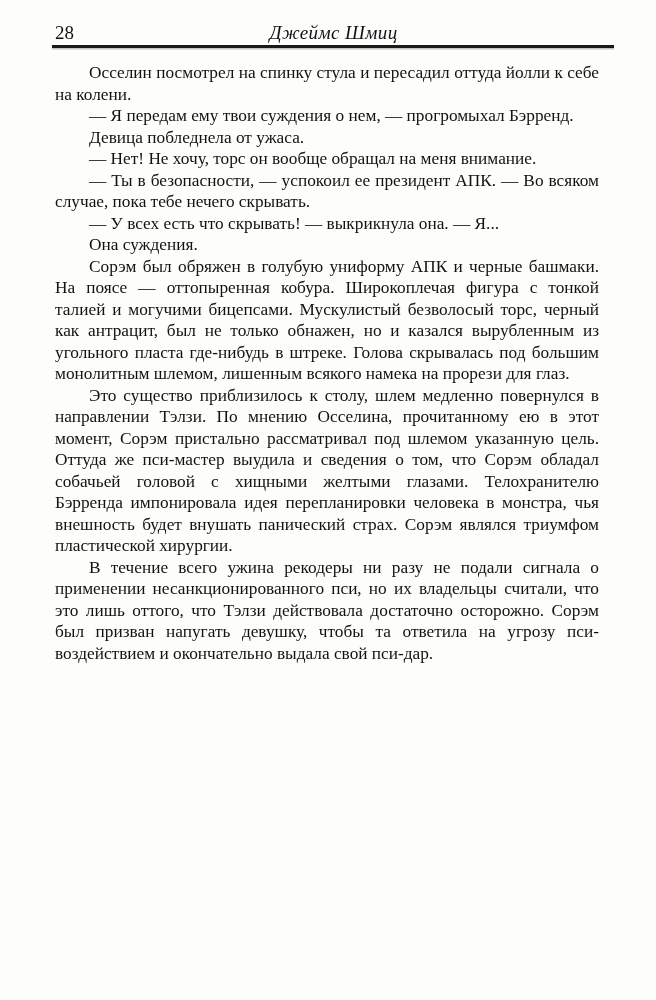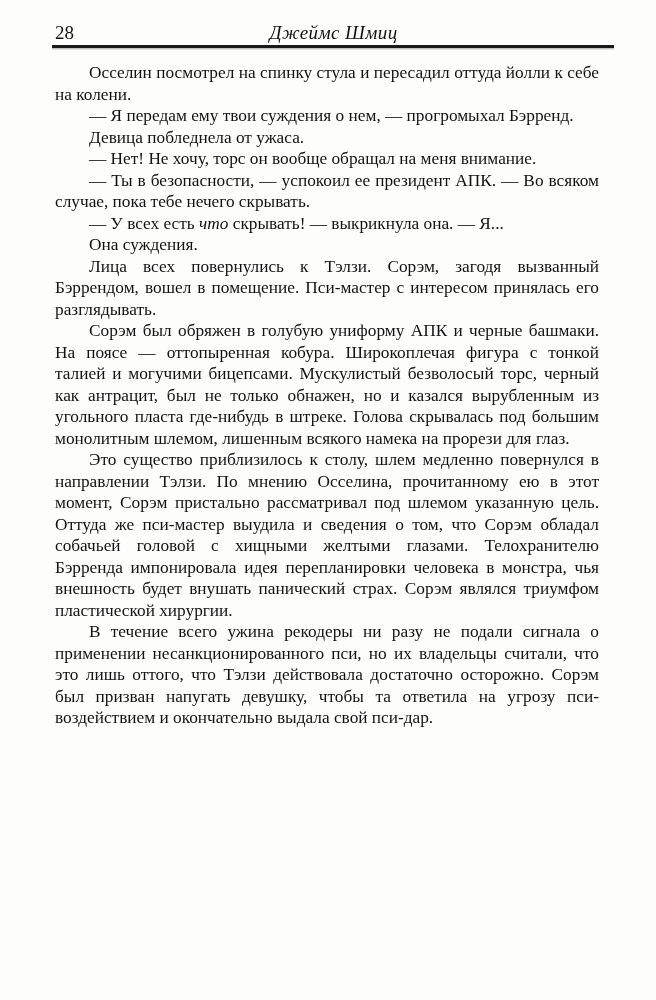--- a/index.html
+++ b/index.html
@@ -62,21 +62,20 @@
     text-align: justify;
     hyphens: auto;
     -webkit-hyphens: auto;
   }
   .para {
     margin: 0;
     padding: 0;
     text-indent: 34px;
   }
   .para .em {
-    font-style: italic;
   }
 </style>
 </head>
 <body>
 
 <div class="book-page">
   <header class="page-header">
     <span class="page-number">28</span>
     <span class="running-title">Джеймс Шмиц</span>
   </header>
@@ -84,18 +83,17 @@
   <div class="header-rule"></div>
 
   <main class="text-block">
       <p class="para"><span>Осселин посмотрел на спинку стула и пересадил оттуда йолли к себе на колени.</span></p>
       <p class="para"><span>— Я передам ему твои суждения о нем, — прогромыхал Бэрренд.</span></p>
       <p class="para"><span>Девица побледнела от ужаса.</span></p>
       <p class="para"><span>— Нет! Не хочу, торс он вообще обращал на меня внимание.</span></p>
       <p class="para"><span>— Ты в безопасности, — успокоил ее президент АПК. — Во всяком случае, пока тебе нечего скрывать.</span></p>
       <p class="para"><span>— У всех есть </span><span class="em">что</span><span> скрывать! — выкрикнула она. — Я...</span></p>
       <p class="para"><span>Она суждения.</span></p>
-      <p class="para"><span>Лица всех повернулись к Тэлзи. Сорэм, загодя вызванный Бэррендом, вошел в помещение. Пси-мастер с интересом принялась его разглядывать.</span></p>
       <p class="para"><span>Сорэм был обряжен в голубую униформу АПК и черные башмаки. На поясе — оттопыренная кобура. Широкоплечая фигура с тонкой талией и могучими бицепсами. Мускулистый безволосый торс, черный как антрацит, был не только обнажен, но и казался вырубленным из угольного пласта где-нибудь в штреке. Голова скрывалась под большим монолитным шлемом, лишенным всякого намека на прорези для глаз.</span></p>
       <p class="para"><span>Это существо приблизилось к столу, шлем медленно повернулся в направлении Тэлзи. По мнению Осселина, прочитанному ею в этот момент, Сорэм пристально рассматривал под шлемом указанную цель. Оттуда же пси-мастер выудила и сведения о том, что Сорэм обладал собачьей головой с хищными желтыми глазами. Телохранителю Бэрренда импонировала идея перепланировки человека в монстра, чья внешность будет внушать панический страх. Сорэм являлся триумфом пластической хирургии.</span></p>
       <p class="para"><span>В течение всего ужина рекодеры ни разу не подали сигнала о применении несанкционированного пси, но их владельцы считали, что это лишь оттого, что Тэлзи действовала достаточно осторожно. Сорэм был призван напугать девушку, чтобы та ответила на угрозу пси-воздействием и окончательно выдала свой пси-дар.</span></p>
     </main>
 </div>
 
 </body></html>

